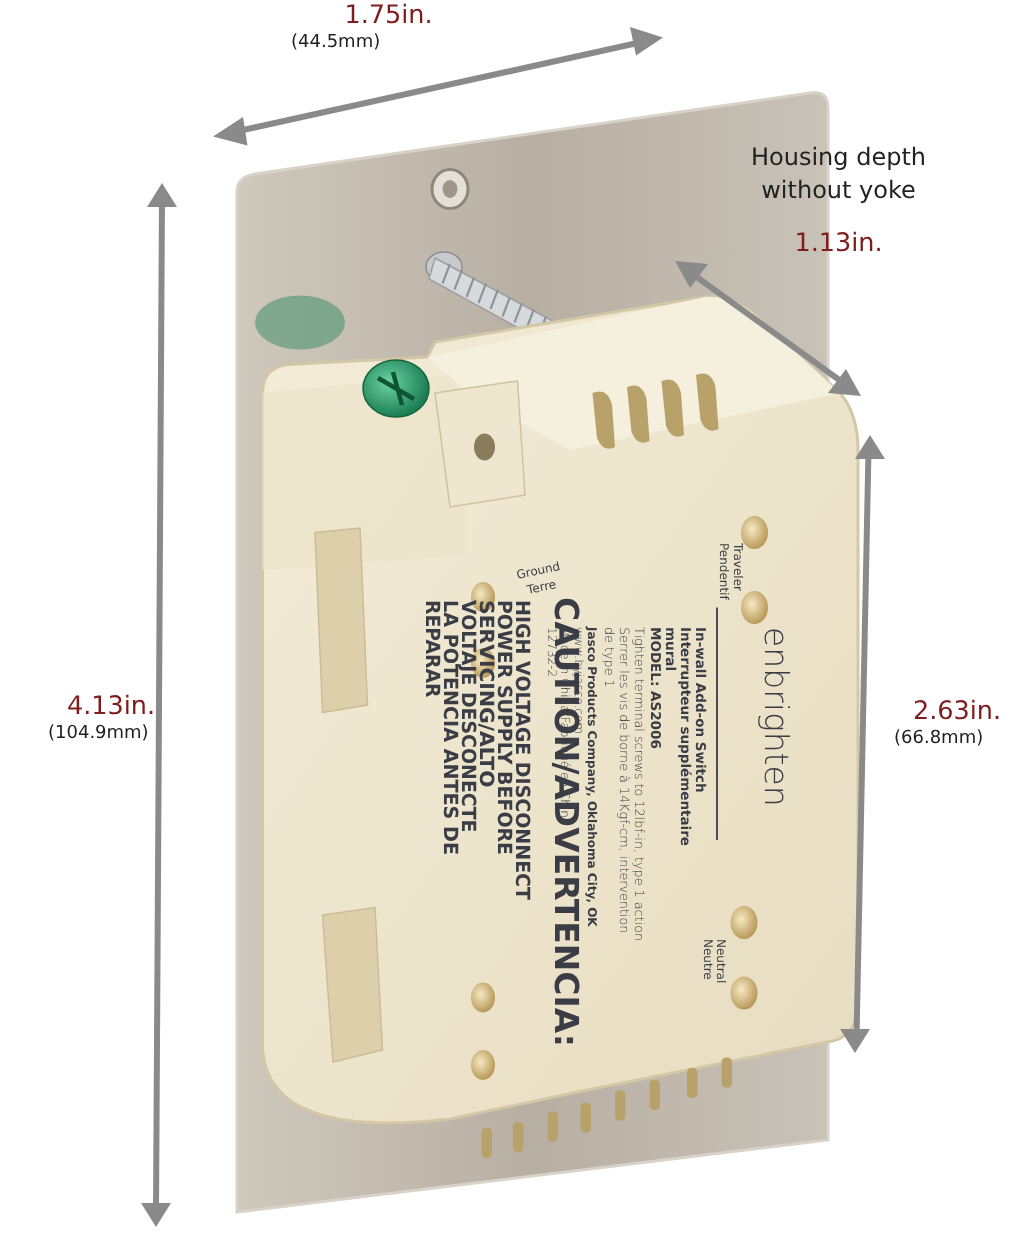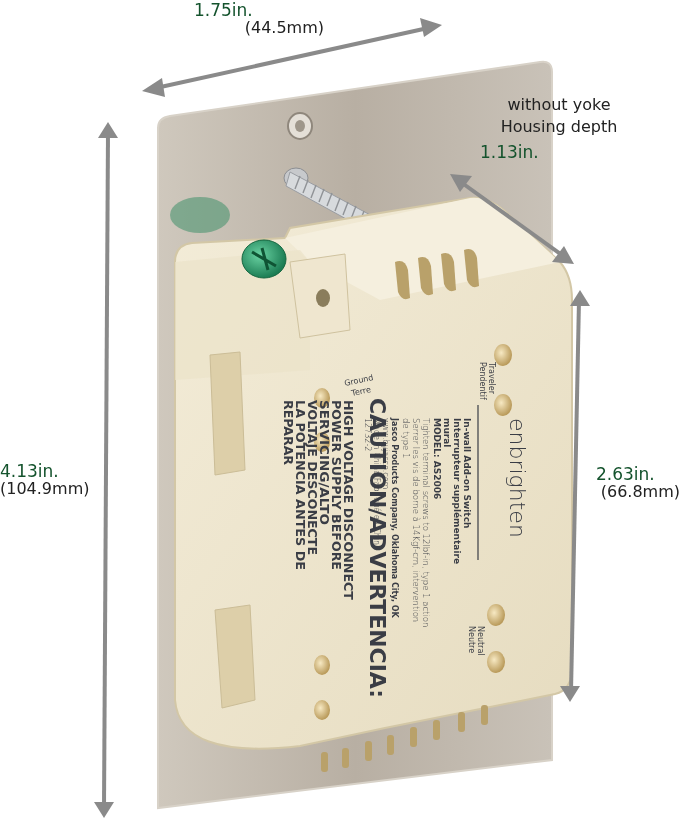--- a/index.html
+++ b/index.html
@@ -1,20 +1,20 @@
 <!DOCTYPE html>
 <html><head>
 <meta charset="utf-8">
 <style>
   html, body { margin: 0; padding: 0; background: #ffffff; }
   body { width: 679px; height: 825px; position: relative; overflow: hidden;
          font-family: "DejaVu Sans", sans-serif; color: #1f1f1f; }
   .abs { position: absolute; }
-  .dim-main { font-size: 17px; line-height: 20px; color: #14532d; }
-  .dim-sub { font-size: 16px; line-height: 15px; text-align: right; color: #222; }
+  .dim-main { font-size: 17px; line-height: 20px; text-align: center; color: #7f1d1d; }
+  .dim-sub { font-size: 12px; line-height: 15px; text-align: left; color: #222; }
   .label-title { font-size: 16px; line-height: 22px; text-align: center; color: #222; }
   svg.full { position: absolute; left: 0; top: 0; }
   .prod-text { fill: #3a3d45; font-family: "DejaVu Sans", sans-serif; }
 </style>
 </head>
 <body>
 
 <svg class="full" width="679" height="825" viewBox="0 0 679 825">
   <defs>
     <linearGradient id="plateGrad" x1="0" y1="0" x2="1" y2="0">
@@ -170,26 +170,26 @@
     </g>
   </g>
 </svg>
 
 <div class="abs" style="left:194px;top:0px;width:130px;">
   <div class="dim-main">1.75in.</div>
   <div class="dim-sub">(44.5mm)</div>
 </div>
 
 <div class="abs" style="left:480px;top:94px;width:158px;">
+  <div class="label-title">Housing depth</div>
   <div class="label-title">without yoke</div>
-  <div class="label-title">Housing depth</div>
-  <div class="dim-main" style="margin-top:4px;">1.13in.</div>
+  <div class="dim-main" style="margin-top:14px;">1.13in.</div>
 </div>
 
-<div class="abs" style="left:0px;top:461px;width:84px;">
+<div class="abs" style="left:0px;top:461px;width:84px;padding-left:32px;">
   <div class="dim-main">4.13in.</div>
   <div class="dim-sub">(104.9mm)</div>
 </div>
 
 <div class="abs" style="left:596px;top:464px;width:84px;">
   <div class="dim-main">2.63in.</div>
   <div class="dim-sub">(66.8mm)</div>
 </div>
 
 </body></html>

